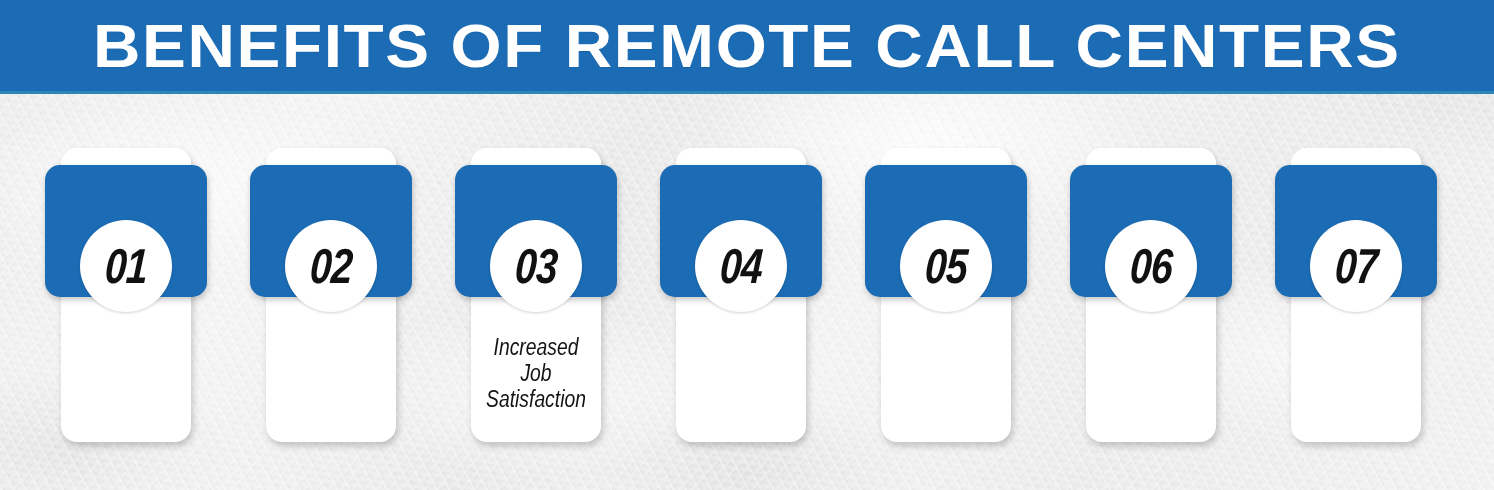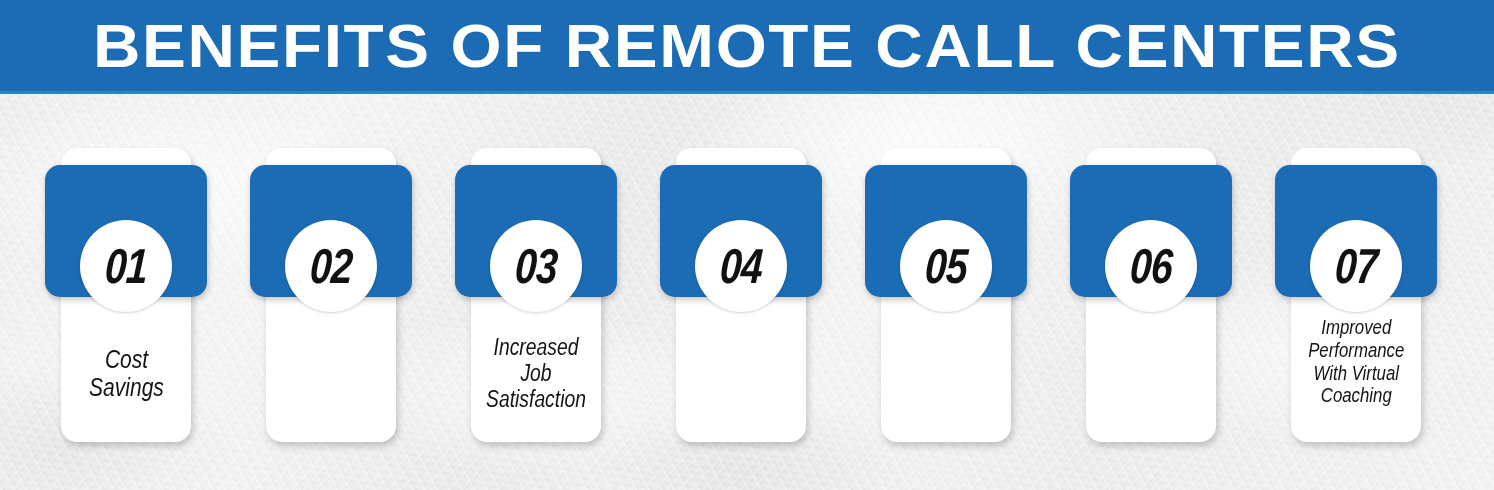--- a/index.html
+++ b/index.html
@@ -188,24 +188,20 @@
   </div>
 
   <div class="cards">
       <div class="card sz-lg" style="left: 0px;">
         <div class="card-plate"></div>
         <div class="card-notch"></div>
         <div class="card-badge"></div>
         <div class="card-num-circle">
           <span class="card-num">01</span>
         </div>
-        <div class="card-label">
-          <span class="card-label-text">Cost
-Savings</span>
-        </div>
       </div>
       <div class="card sz-lg" style="left: 205px;">
         <div class="card-plate"></div>
         <div class="card-notch"></div>
         <div class="card-badge"></div>
         <div class="card-num-circle">
           <span class="card-num">02</span>
         </div>
       </div>
       <div class="card sz-md" style="left: 410px;">
@@ -244,22 +240,16 @@
           <span class="card-num">06</span>
         </div>
       </div>
       <div class="card sz-xs" style="left: 1230px;">
         <div class="card-plate"></div>
         <div class="card-notch"></div>
         <div class="card-badge"></div>
         <div class="card-num-circle">
           <span class="card-num">07</span>
         </div>
-        <div class="card-label align-top">
-          <span class="card-label-text">Improved
-Performance
-With Virtual
-Coaching</span>
-        </div>
       </div>
     </div>
 
 </div>
 
 </body></html>

